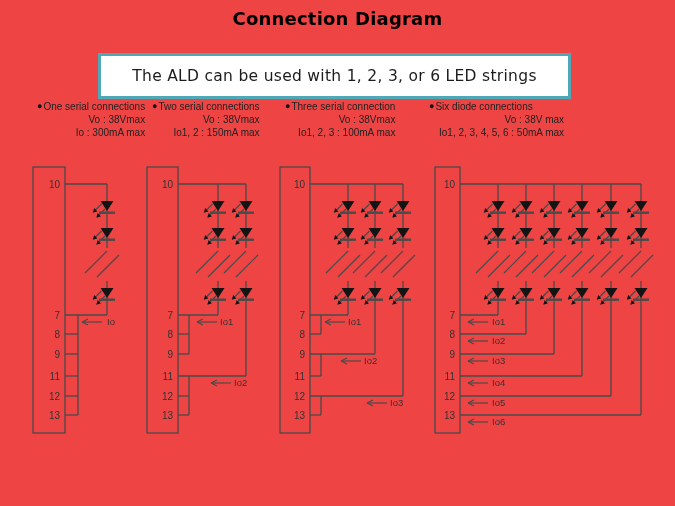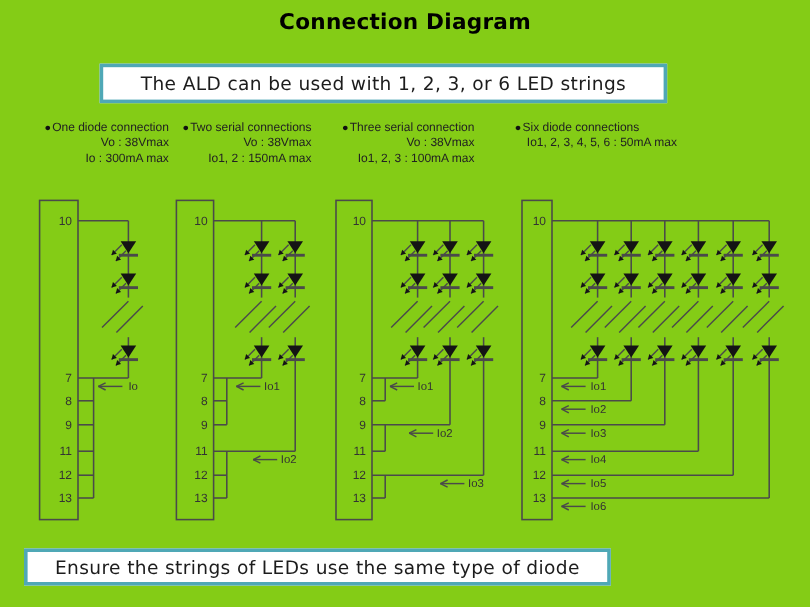--- a/index.html
+++ b/index.html
@@ -1,25 +1,25 @@
 <!DOCTYPE html>
 <html><head>
 <meta charset="utf-8">
 <style>
   html,body{margin:0;padding:0;background:#fff;}
-  .page{position:relative;width:675px;height:506px;background:#84cc16;overflow:hidden;
+  .page{position:relative;width:675px;height:506px;background:#ef4444;overflow:hidden;
         font-family:"Liberation Sans",sans-serif;}
   .title{position:absolute;left:0;top:8px;width:675px;text-align:center;
          font-family:"DejaVu Sans",sans-serif;font-weight:700;font-size:18px;
          color:#000;letter-spacing:.2px;}
   .note{position:absolute;box-sizing:border-box;border:3px solid #4FA8B6;
         display:flex;align-items:center;justify-content:center;
         font-family:"DejaVu Sans",sans-serif;font-size:15.5px;color:#1c1c1c;
         letter-spacing:.3px;white-space:nowrap;background:#fff;}
-  .note-top{left:83px;top:53px;width:473px;height:33px;}
+  .note-top{left:98px;top:53px;width:473px;height:46px;}
   .note-bottom{left:20px;top:457px;width:489px;height:31px;}
   .dhead{position:absolute;top:100px;font-size:10px;line-height:13px;color:#222;
          white-space:nowrap;}
   .dhead .l1{display:flex;align-items:center;}
   .dhead .bullet{font-size:9px;margin-right:1px;color:#111;}
   .dhead .sub{margin-left:10px;text-align:right;}
   svg{position:absolute;left:0;top:0;}
 </style>
 </head>
 <body>
@@ -28,21 +28,21 @@
 
   <div class="title">Connection Diagram</div>
 
   <div class="note note-top">
     <span>The ALD can be used with 1, 2, 3, or 6 LED strings</span>
   </div>
 
   <div class="dhead" style="left:37px">
     <div class="l1">
       <span class="bullet">●</span>
-      <span>One diode connection</span>
+      <span>One serial connections</span>
     </div>
     <div class="sub">Vo : 38Vmax</div>
     <div class="sub">Io : 300mA max</div>
   </div>
 
   <div class="dhead" style="left:152px">
     <div class="l1">
       <span class="bullet">●</span>
       <span>Two serial connections</span>
     </div>
@@ -57,20 +57,21 @@
     </div>
     <div class="sub">Vo : 38Vmax</div>
     <div class="sub">Io1, 2, 3 : 100mA max</div>
   </div>
 
   <div class="dhead" style="left:429px">
     <div class="l1">
       <span class="bullet">●</span>
       <span>Six diode connections</span>
     </div>
+    <div class="sub">Vo : 38V max</div>
     <div class="sub">Io1, 2, 3, 4, 5, 6 : 50mA max</div>
   </div>
 
   <svg id="circuit" width="675" height="506" viewBox="0 0 675 506">
       <g>
         <rect x="33" y="167" width="32" height="266" fill="none" stroke="#4a4a4a" stroke-width="1.3"></rect>
         <text x="60" y="187.5" fill="#333333" font-size="10" font-family="&quot;Liberation Sans&quot;,sans-serif" text-anchor="end">10</text>
         <line x1="65" y1="184" x2="107" y2="184" stroke="#4a4a4a" stroke-width="1.3"></line>
         <text x="60" y="318.5" fill="#333333" font-size="10" font-family="&quot;Liberation Sans&quot;,sans-serif" text-anchor="end">7</text>
         <text x="60" y="337.5" fill="#333333" font-size="10" font-family="&quot;Liberation Sans&quot;,sans-serif" text-anchor="end">8</text>
@@ -449,17 +450,14 @@
         <line x1="639" y1="296" x2="630.5" y2="304.5" stroke="#4a4a4a" stroke-width="1.2"></line>
         <polygon points="630.5,304.5 634.9,303.4 631.6,300.1" fill="#141414"></polygon>
         <line x1="460" y1="415" x2="641" y2="415" stroke="#4a4a4a" stroke-width="1.3"></line>
         <line x1="468" y1="422" x2="488" y2="422" stroke="#4a4a4a" stroke-width="1.2"></line>
         <line x1="468" y1="422" x2="474" y2="419" stroke="#4a4a4a" stroke-width="1.2"></line>
         <line x1="468" y1="422" x2="474" y2="425" stroke="#4a4a4a" stroke-width="1.2"></line>
         <text x="492" y="425.2" fill="#333333" font-size="9.5" font-family="&quot;Liberation Sans&quot;,sans-serif" text-anchor="start">Io6</text>
       </g>
     </svg>
 
-  <div class="note note-bottom">
-    <span>Ensure the strings of LEDs use the same type of diode</span>
-  </div>
 
 </div>
 
 </body></html>

